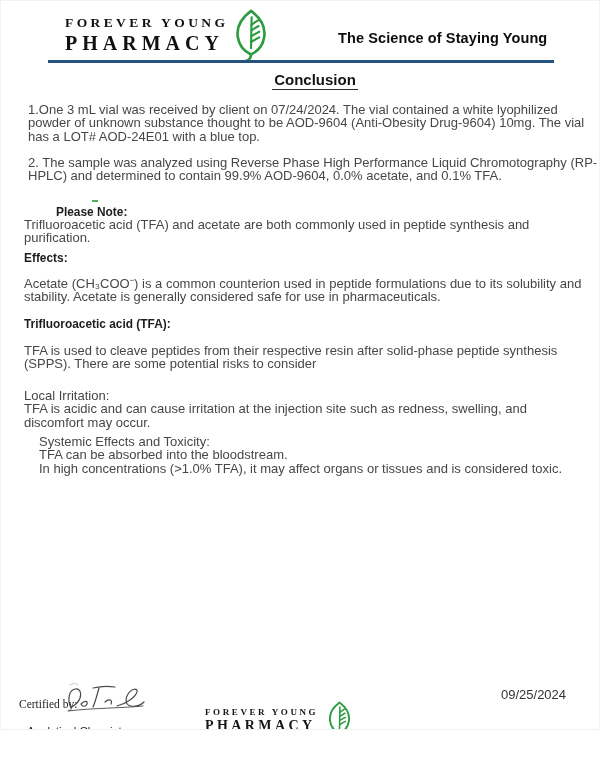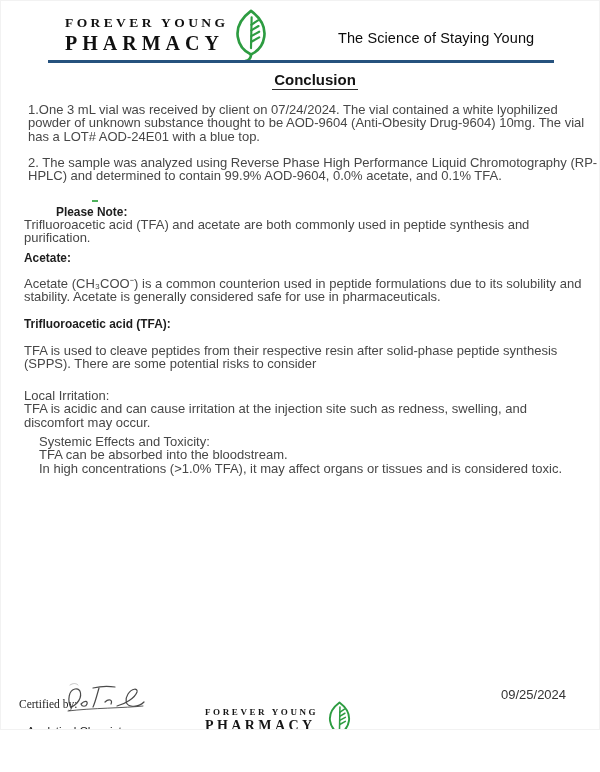--- a/index.html
+++ b/index.html
@@ -9,21 +9,21 @@
     border:1px solid #f2f2f2; box-sizing:border-box;
   }
   
   .wordmark { position:absolute; left:64px; top:15px; color:#101010;
     font-family:"Liberation Serif", serif; font-weight:bold; line-height:1; }
   .wm-line1 { font-size:13.5px; letter-spacing:3.4px; }
   .wm-line2 { font-size:20px; letter-spacing:5px; margin-top:3px; }
   .leaf-svg { position:absolute; }
   #header-leaf { left:231px; top:8px; width:38px; height:53px; }
   #tagline { position:absolute; left:337px; top:29px; font-size:14.5px;
-    font-weight:normal; color:#0c0c0c; letter-spacing:0.1px; }
+    font-weight:bold; color:#0c0c0c; letter-spacing:0.1px; }
   #divider { position:absolute; left:47px; top:59px; width:506px; height:0;
     border-top:3px solid #26527e; }
   
   #title-wrap { position:absolute; left:0; top:70px; width:588px; text-align:center;padding-left:20px; }
   #title { display:inline-block; font-size:15px; font-weight:bold; color:#141414;
     border-bottom:1.6px solid #2c2c2c; padding:0 2px 1px 2px; }
   
   .body-text { position:absolute; font-size:13px; line-height:13.4px;
     color:#474747; white-space:pre; letter-spacing:0px; }
   .bold-heading { position:absolute; font-size:11.9px; font-weight:bold;
@@ -97,21 +97,21 @@
 powder of unknown substance thought to be AOD-9604 (Anti-Obesity Drug-9604) 10mg. The vial
 has a LOT# AOD-24E01 with a blue top.</div>
   <div id="p2" class="body-text">2. The sample was analyzed using Reverse Phase High Performance Liquid Chromotography (RP-
 HPLC) and determined to contain 99.9% AOD-9604, 0.0% acetate, and 0.1% TFA.</div>
 
   <div id="green-mark"></div>
   <div id="note-h" class="bold-heading">Please Note:</div>
   <div id="note-b" class="body-text">Trifluoroacetic acid (TFA) and acetate are both commonly used in peptide synthesis and
 purification.</div>
 
-  <div id="acetate-h" class="bold-heading">Acetate:</div>
+  <div id="acetate-h" class="bold-heading">Effects:</div>
   <div id="acetate-b" class="body-text">Acetate (CH₃COO⁻) is a common counterion used in peptide formulations due to its solubility and
 stability. Acetate is generally considered safe for use in pharmaceuticals.</div>
 
   <div id="tfa-h" class="bold-heading">Trifluoroacetic acid (TFA):</div>
   <div id="tfa-b" class="body-text">TFA is used to cleave peptides from their respective resin after solid-phase peptide synthesis
 (SPPS). There are some potential risks to consider</div>
 
   <div id="local-b" class="body-text">Local Irritation:
 TFA is acidic and can cause irritation at the injection site such as redness, swelling, and
 discomfort may occur.</div>

